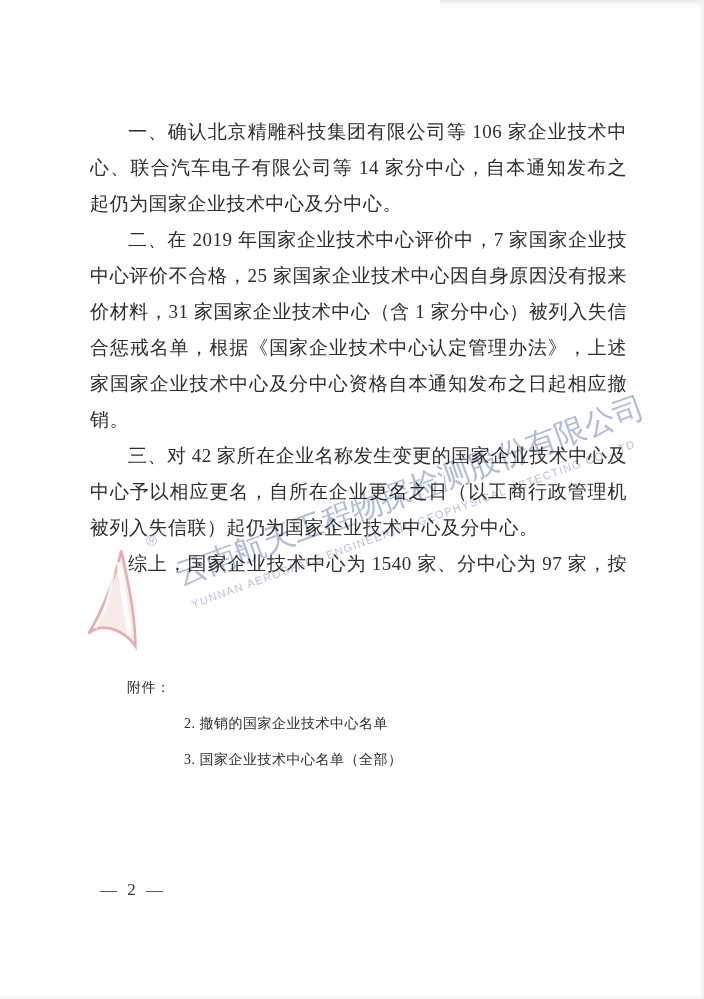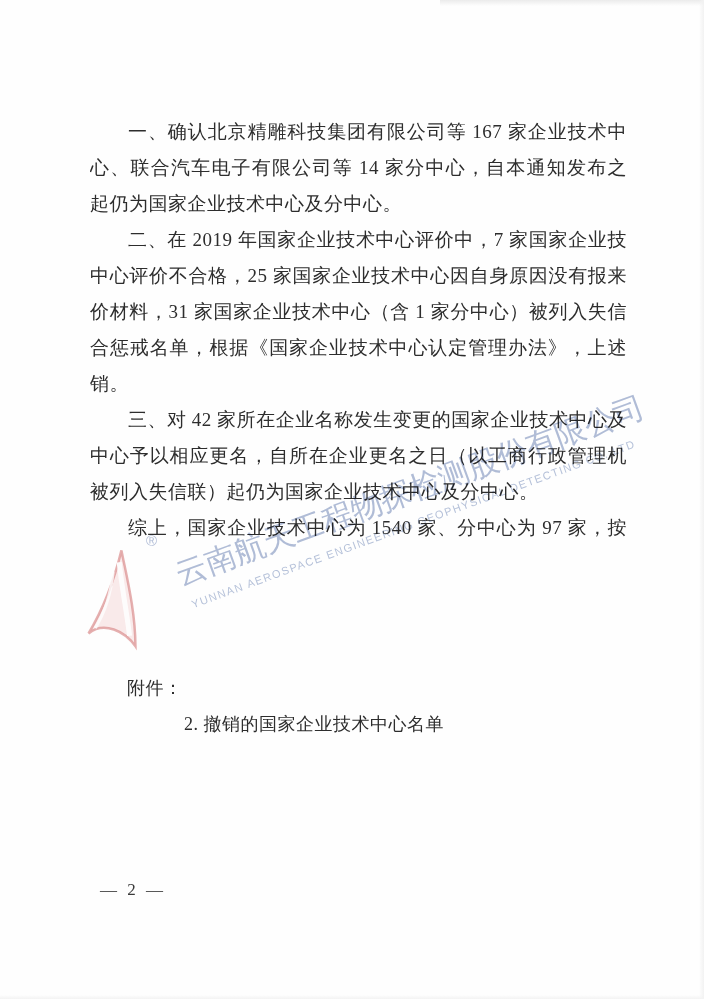--- a/index.html
+++ b/index.html
@@ -23,21 +23,21 @@
     position:absolute;left:90px;top:114px;width:537px;
     font-size:19px;color:#2d2d2d;z-index:2;
     letter-spacing:0.5px;
   }
   .line{display:block;height:36px;line-height:36px;white-space:nowrap;}
   .fill{white-space:normal;text-align:justify;text-align-last:justify;overflow:hidden;}
   .indent{text-indent:2em;}
 
   .attach{
     position:absolute;left:90px;top:670px;width:537px;
-    font-size:18px;color:#2d2d2d;z-index:2;letter-spacing:0.5px;
+    font-size:14px;color:#2d2d2d;z-index:2;letter-spacing:0.5px;
     padding-left:37px;box-sizing:border-box;
   }
   .attach-row{display:flex;height:36px;line-height:36px;}
   .attach-label{width:57px;flex:none;}
   .attach-row.cont{padding-left:57px;align-items:center;}
 
   .page-number{
     position:absolute;left:100px;top:880px;
     font-size:17px;color:#3a3a3a;letter-spacing:3px;z-index:2;
   }
@@ -85,30 +85,31 @@
   <div class="wm-reg">®</div>
 
   <div class="watermark">
     <div class="wm-cn">云南航天工程物探检测股份有限公司</div>
     <div class="wm-en">YUNNAN AEROSPACE ENGINEERING GEOPHYSICAL DETECTING CO.,LTD</div>
   </div>
 
   <div class="content">
 
     <div>
-      <span class="line indent fill">一、确认北京精雕科技集团有限公司等 167 家企业技术中</span>
+      <span class="line indent fill">一、确认北京精雕科技集团有限公司等 106 家企业技术中</span>
       <span class="line fill">心、联合汽车电子有限公司等 14 家分中心，自本通知发布之日起</span>
       <span class="line">起仍为国家企业技术中心及分中心。</span>
     </div>
 
     <div>
       <span class="line indent fill">二、在 2019 年国家企业技术中心评价中，7 家国家企业技术</span>
       <span class="line fill">中心评价不合格，25 家国家企业技术中心因自身原因没有报来评</span>
       <span class="line fill">价材料，31 家国家企业技术中心（含 1 家分中心）被列入失信联</span>
       <span class="line fill">合惩戒名单，根据《国家企业技术中心认定管理办法》，上述 63</span>
+      <span class="line fill">家国家企业技术中心及分中心资格自本通知发布之日起相应撤</span>
       <span class="line">销。</span>
     </div>
 
     <div>
       <span class="line indent fill">三、对 42 家所在企业名称发生变更的国家企业技术中心及分</span>
       <span class="line fill">中心予以相应更名，自所在企业更名之日（以工商行政管理机关</span>
       <span class="line">被列入失信联）起仍为国家企业技术中心及分中心。</span>
     </div>
 
     <div>
@@ -118,17 +119,20 @@
 
   </div>
 
   <div class="attach">
     <div class="attach-row">
       <span class="attach-label">附件：</span>
     </div>
     <div class="attach-row cont">
       <span>2. 撤销的国家企业技术中心名单</span>
     </div>
+    <div class="attach-row cont">
+      <span>3. 国家企业技术中心名单（全部）</span>
+    </div>
   </div>
 
   <div class="page-number">— 2 —</div>
 
 </div>
 
 </body></html>

